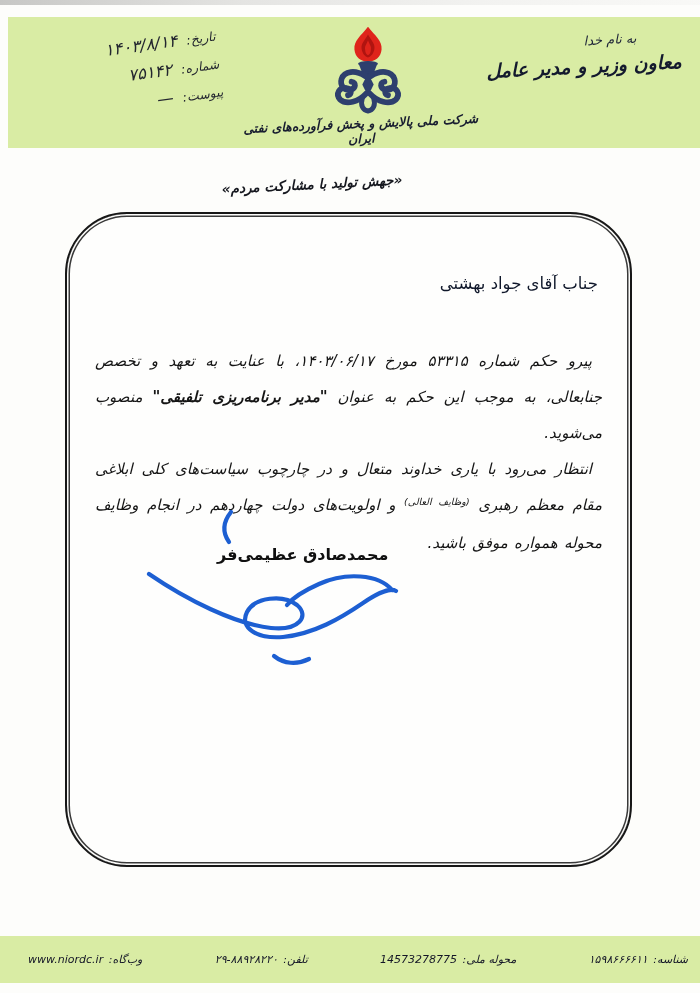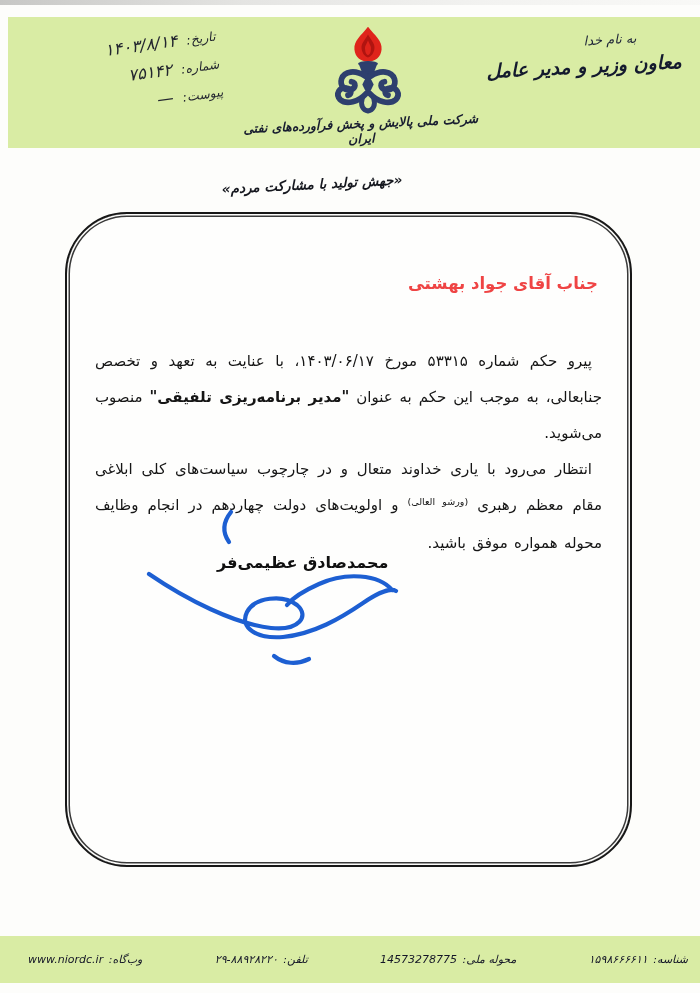--- a/index.html
+++ b/index.html
@@ -28,27 +28,27 @@
   
   .slogan{position:absolute;top:176px;left:178px;width:268px;text-align:center;
     font-size:13.5px;font-weight:bold;font-style:italic;color:#16181f;
     transform:rotate(-3deg);direction:rtl;}
   
   .letter-frame{position:absolute;top:212px;left:65px;width:567px;height:655px;
     border:2.5px solid #171717;border-radius:62px;background:#fefefd;
     box-shadow:inset 0 0 0 1.5px #fbfbf9, inset 0 0 0 3px #3a3a3a;
     box-sizing:border-box;direction:rtl;}
   .letter-inner{position:relative;width:100%;height:100%;padding:60px 28px 0;box-sizing:border-box;}
-  .salutation{font-size:16.5px;font-weight:bold;color:#ef4444;text-align:right;padding-right:4px;}
+  .salutation{font-size:16.5px;font-weight:normal;color:#0f172a;text-align:right;padding-right:4px;}
   .body-text{margin-top:50px;font-size:15px;line-height:36px;color:#151515;
-    text-align:justify;word-spacing:1.5px;}
+    text-align:justify;word-spacing:1.5px;font-style:italic;}
   .body-text p{margin:0;text-indent:10px;}
   .bold-run{font-weight:bold;}
   .sup-run{font-size:9.5px;position:relative;top:-5px;letter-spacing:0;}
-  .signer-name{position:absolute;top:339px;left:150px;font-size:16px;font-weight:bold;
+  .signer-name{position:absolute;top:331px;left:150px;font-size:16px;font-weight:bold;
     color:#101010;white-space:nowrap;direction:rtl;}
   .sig-svg{position:absolute;top:290px;left:72px;width:270px;height:190px;}
   
   .footer-band{position:absolute;top:936px;left:0;right:0;height:47px;background:#d9eca4;
     display:flex;flex-direction:row;align-items:center;justify-content:space-between;
     direction:rtl;padding:0 12px;box-sizing:border-box;}
   .footer-item{font-size:11px;font-style:italic;color:#141627;white-space:nowrap;margin-left:16px;}
   .footer-item .f-label{padding-left:2px;}
 </style>
 </head>
@@ -102,21 +102,21 @@
 
 <div class="slogan">«جهش تولید با مشارکت مردم»</div>
 
 <div class="letter-frame">
   <div class="letter-inner">
 
     <div class="salutation">جناب آقای جواد بهشتی</div>
 
     <div class="body-text">
       <p><span>پیرو حکم شماره ۵۳۳۱۵ مورخ ۱۴۰۳/۰۶/۱۷، با عنایت به تعهد و تخصص جنابعالی، به موجب این حکم به عنوان </span><span class="bold-run">"مدیر برنامه‌ریزی تلفیقی"</span><span> منصوب می‌شوید.</span></p>
-      <p><span>انتظار می‌رود با یاری خداوند متعال و در چارچوب سیاست‌های کلی ابلاغی مقام معظم رهبری </span><span class="sup-run">(ورشو العالی)</span><span> و اولویت‌های دولت چهاردهم در انجام وظایف محوله همواره موفق باشید.</span></p>
+      <p><span>انتظار می‌رود با یاری خداوند متعال و در چارچوب سیاست‌های کلی ابلاغی مقام معظم رهبری </span><span class="sup-run">(وظایف العالی)</span><span> و اولویت‌های دولت چهاردهم در انجام وظایف محوله همواره موفق باشید.</span></p>
     </div>
 
     <div class="signer-name">محمدصادق عظیمی‌فر</div>
 
     <svg class="sig-svg" viewBox="0 0 270 190">
       <g fill="none" stroke="#1d5fd2" stroke-width="4.2" stroke-linecap="round">
         <path d="M92,8 C84,18 83,28 90,38"></path>
         <path d="M253,86 C240,70 206,68 180,80 C162,88 152,96 148,101"></path>
         <path d="M10,70 C48,96 96,120 132,124 C160,127 171,112 158,101 C144,90 116,93 108,108 C100,124 118,135 144,133 C175,130 202,114 224,99 C240,88 252,84 257,87"></path>
         <path d="M135,152 C145,160 158,161 170,155"></path>

